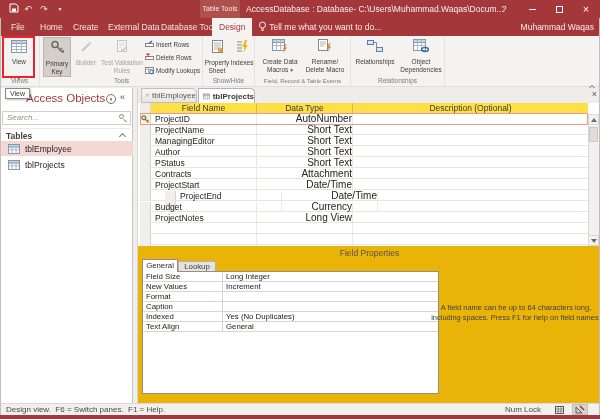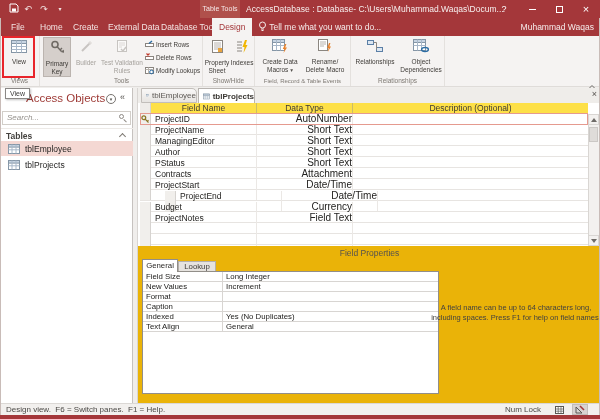--- a/index.html
+++ b/index.html
@@ -409,21 +409,21 @@
       </div>
       <div class="grow" style="top:99px;">
         <div class="rsel"></div>
         <div class="c1">Budget</div>
         <div class="c2">Currency</div>
         <div class="c3"></div>
       </div>
       <div class="grow" style="top:110px;">
         <div class="rsel"></div>
         <div class="c1">ProjectNotes</div>
-        <div class="c2">Field Text</div>
+        <div class="c2">Long View</div>
         <div class="c3"></div>
       </div>
       <div class="grow" style="top:121px;">
         <div class="rsel"></div>
           <div class="c1"></div>
           <div class="c2"></div>
           <div class="c3"></div>
       </div>
       <div class="grow" style="top:132px;">
         <div class="rsel"></div>

